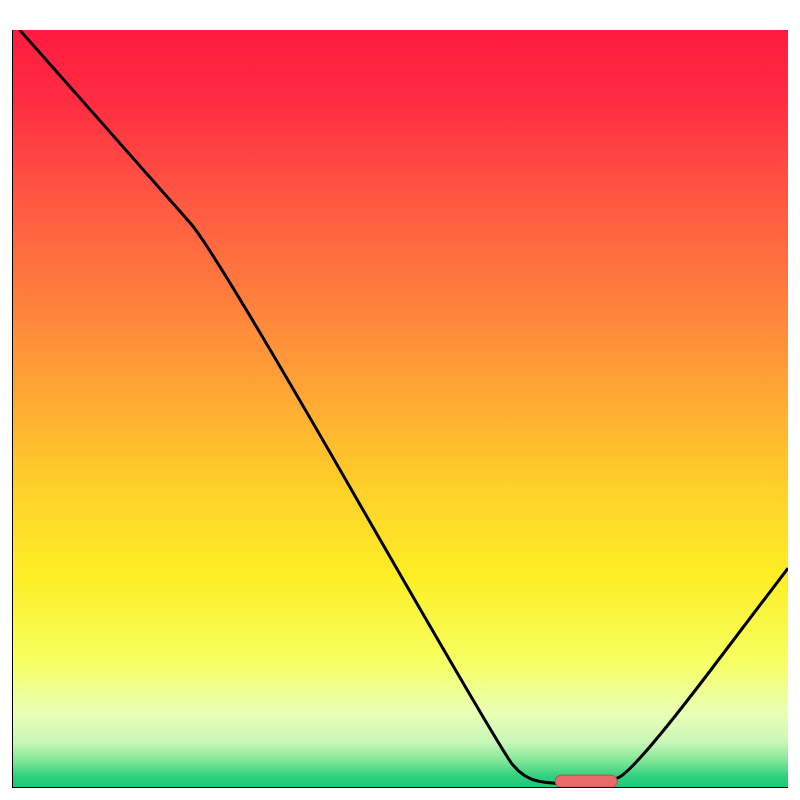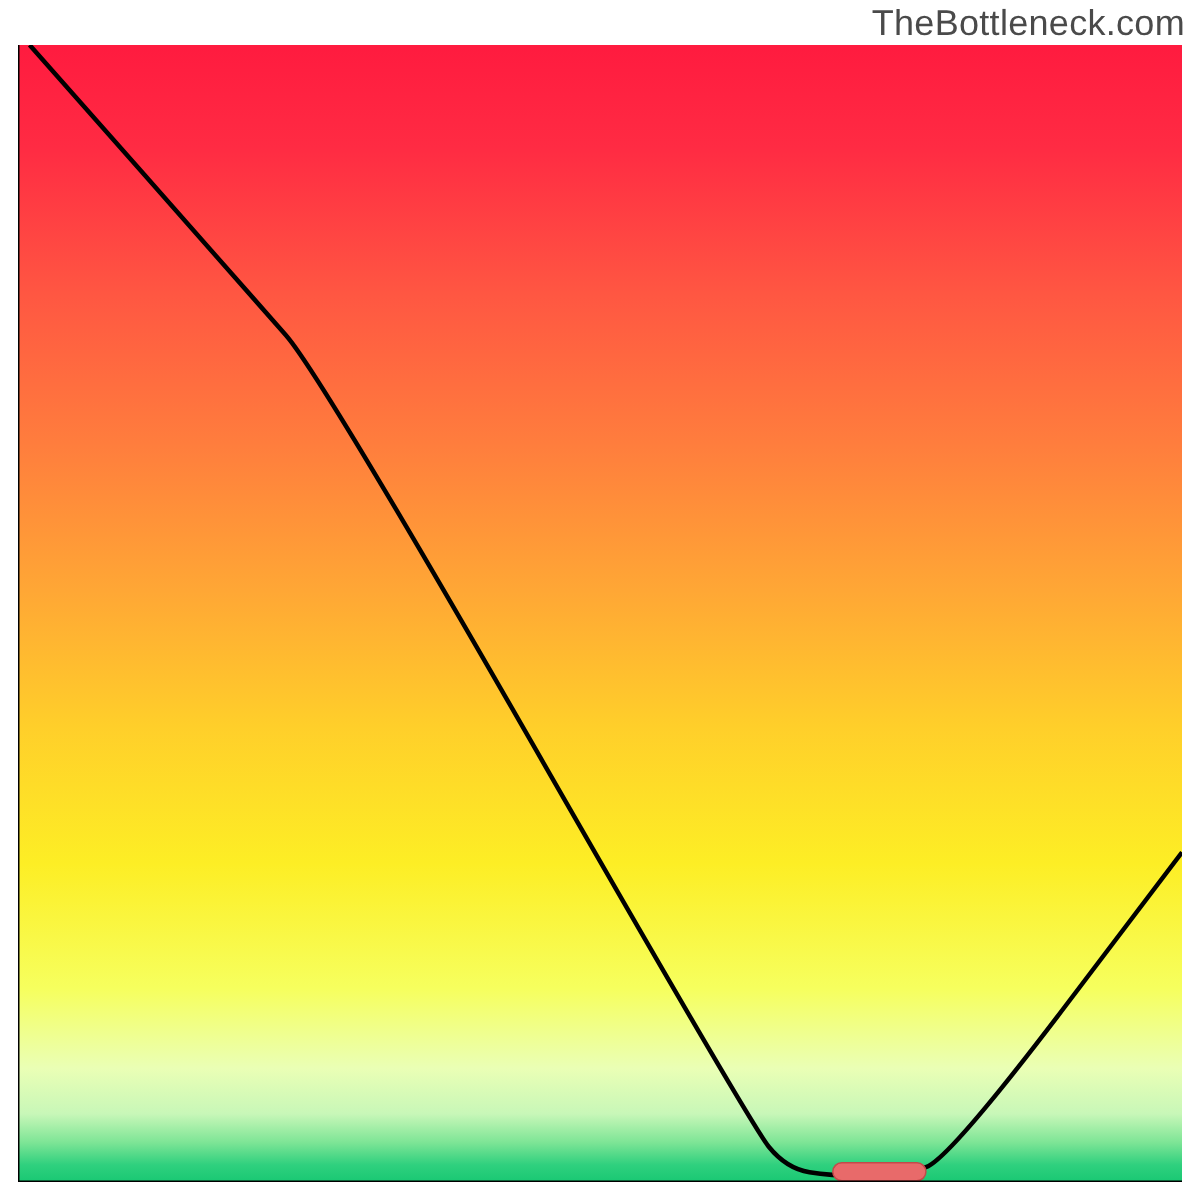--- a/index.html
+++ b/index.html
@@ -32,21 +32,20 @@
     top: 30px;
     width: 776px;
     height: 758px;
   }
   svg { display: block; }
 </style>
 </head>
 <body>
 <div class="wrap">
 
-<div class="watermark">TheBottleneck.com</div>
 
 <div class="plot">
   <svg id="chart-svg" viewBox="0 0 776 758" width="776" height="758">
     <defs>
       <linearGradient id="bg-grad" x1="0" y1="0" x2="0" y2="1">
             <stop offset="0.00%" stop-color="#ff1b3f"></stop>
             <stop offset="9.00%" stop-color="#ff2b43"></stop>
             <stop offset="22.00%" stop-color="#ff5742"></stop>
             <stop offset="35.00%" stop-color="#ff7d3d"></stop>
             <stop offset="48.00%" stop-color="#ffa735"></stop>

